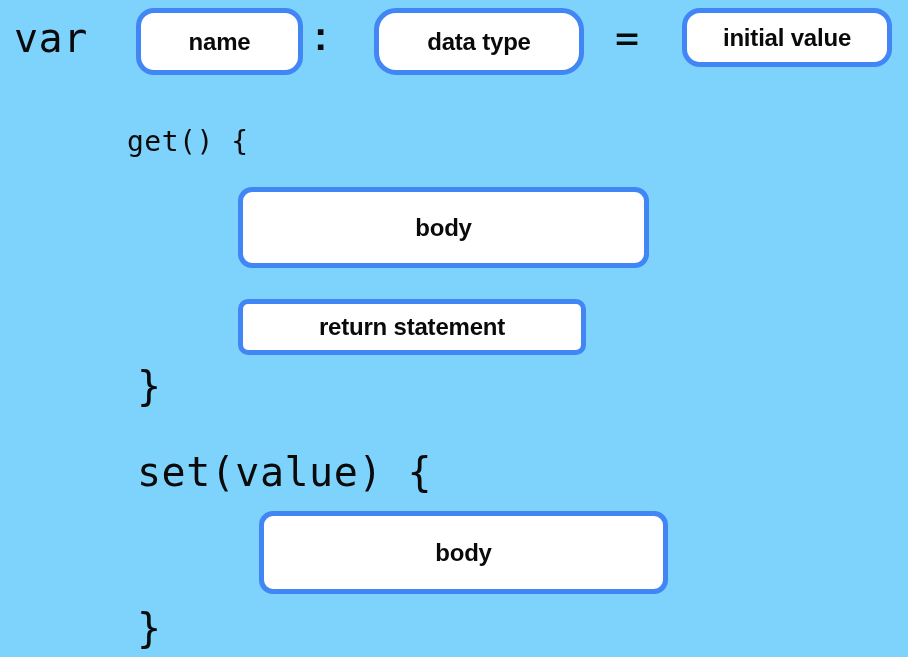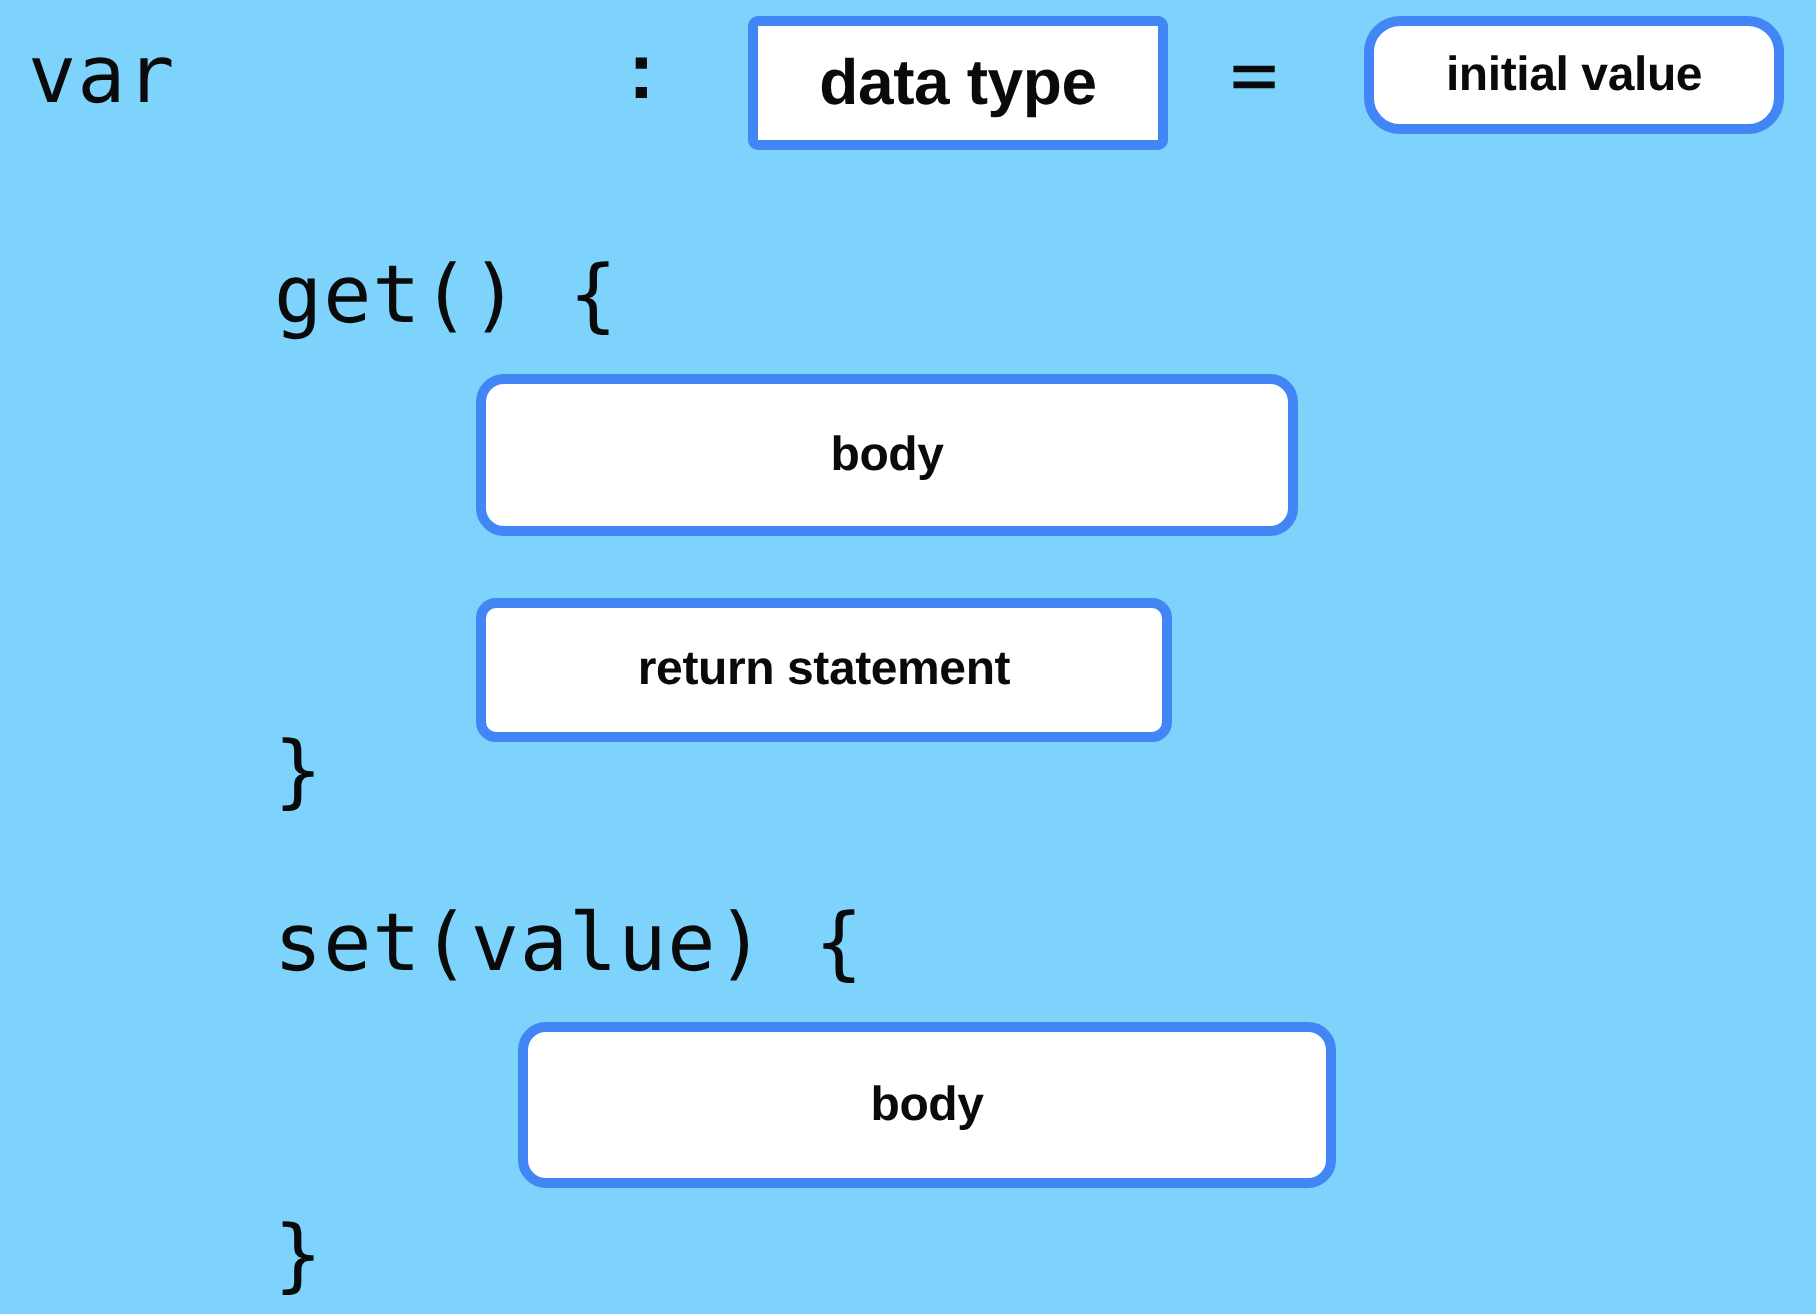--- a/index.html
+++ b/index.html
@@ -23,54 +23,57 @@
     font-family: "DejaVu Sans Mono", "Liberation Mono", monospace;
     font-weight: 400;
     color: #0a0a0a;
     white-space: pre;
     letter-spacing: 0.5px;
     line-height: 1;
   }
   .code-var      { left: 14px;  top: 18px;  font-size: 40px; }
   .code-colon    { left: 314px; top: 16px;  font-size: 40px; font-family: "Liberation Sans", sans-serif; font-weight: 700; }
   .code-equals   { left: 615px; top: 18px;  font-size: 40px; }
-  .code-get      { left: 137px; top: 128px; font-size: 40px; }
+  .code-get      { left: 127px; top: 128px; font-size: 28px; }
   .code-brace1   { left: 137px; top: 366px; font-size: 40px; }
   .code-set      { left: 137px; top: 452px; font-size: 40px; text-align: right; }
   .code-brace2   { left: 137px; top: 608px; font-size: 40px; }
 
   
   .node {
     position: absolute;
     box-sizing: border-box;
     background: #ffffff;
     border: 5px solid var(--accent, #4285f4);
     display: flex;
     align-items: center;
     justify-content: center;
     color: #0a0a0a;
     font-family: "Liberation Sans", sans-serif;
     font-weight: 700;
     letter-spacing: -0.2px;
   }
 
   .node-name          { left: 136px; top: 8px;   width: 167px; height: 67px;  border-radius: 18px; font-size: 24px; }
-  .node-datatype      { left: 374px; top: 8px;   width: 210px; height: 67px;  border-radius: 5px; font-size: 32px; }
+  .node-datatype      { left: 374px; top: 8px;   width: 210px; height: 67px;  border-radius: 22px; font-size: 24px; }
   .node-initialvalue  { left: 682px; top: 8px;   width: 210px; height: 59px;  border-radius: 18px; font-size: 24px; }
   .node-getbody       { left: 238px; top: 187px; width: 411px; height: 81px;  border-radius: 14px; font-size: 24px; }
-  .node-returnstmt    { left: 238px; top: 299px; width: 348px; height: 72px;  border-radius: 10px; font-size: 24px; }
+  .node-returnstmt    { left: 238px; top: 299px; width: 348px; height: 56px;  border-radius: 10px; font-size: 24px; }
   .node-setbody       { left: 259px; top: 511px; width: 409px; height: 83px;  border-radius: 14px; font-size: 24px; }
 </style>
 </head>
 <body>
 
 <div id="canvas" style="--accent: #4285f4; background: #7dd3fc;">
 
   <span class="code code-var">var</span>
 
+  <div class="node node-name">
+    <span>name</span>
+  </div>
 
   <span class="code code-colon">:</span>
 
   <div class="node node-datatype">
     <span>data type</span>
   </div>
 
   <span class="code code-equals">=</span>
 
   <div class="node node-initialvalue">

